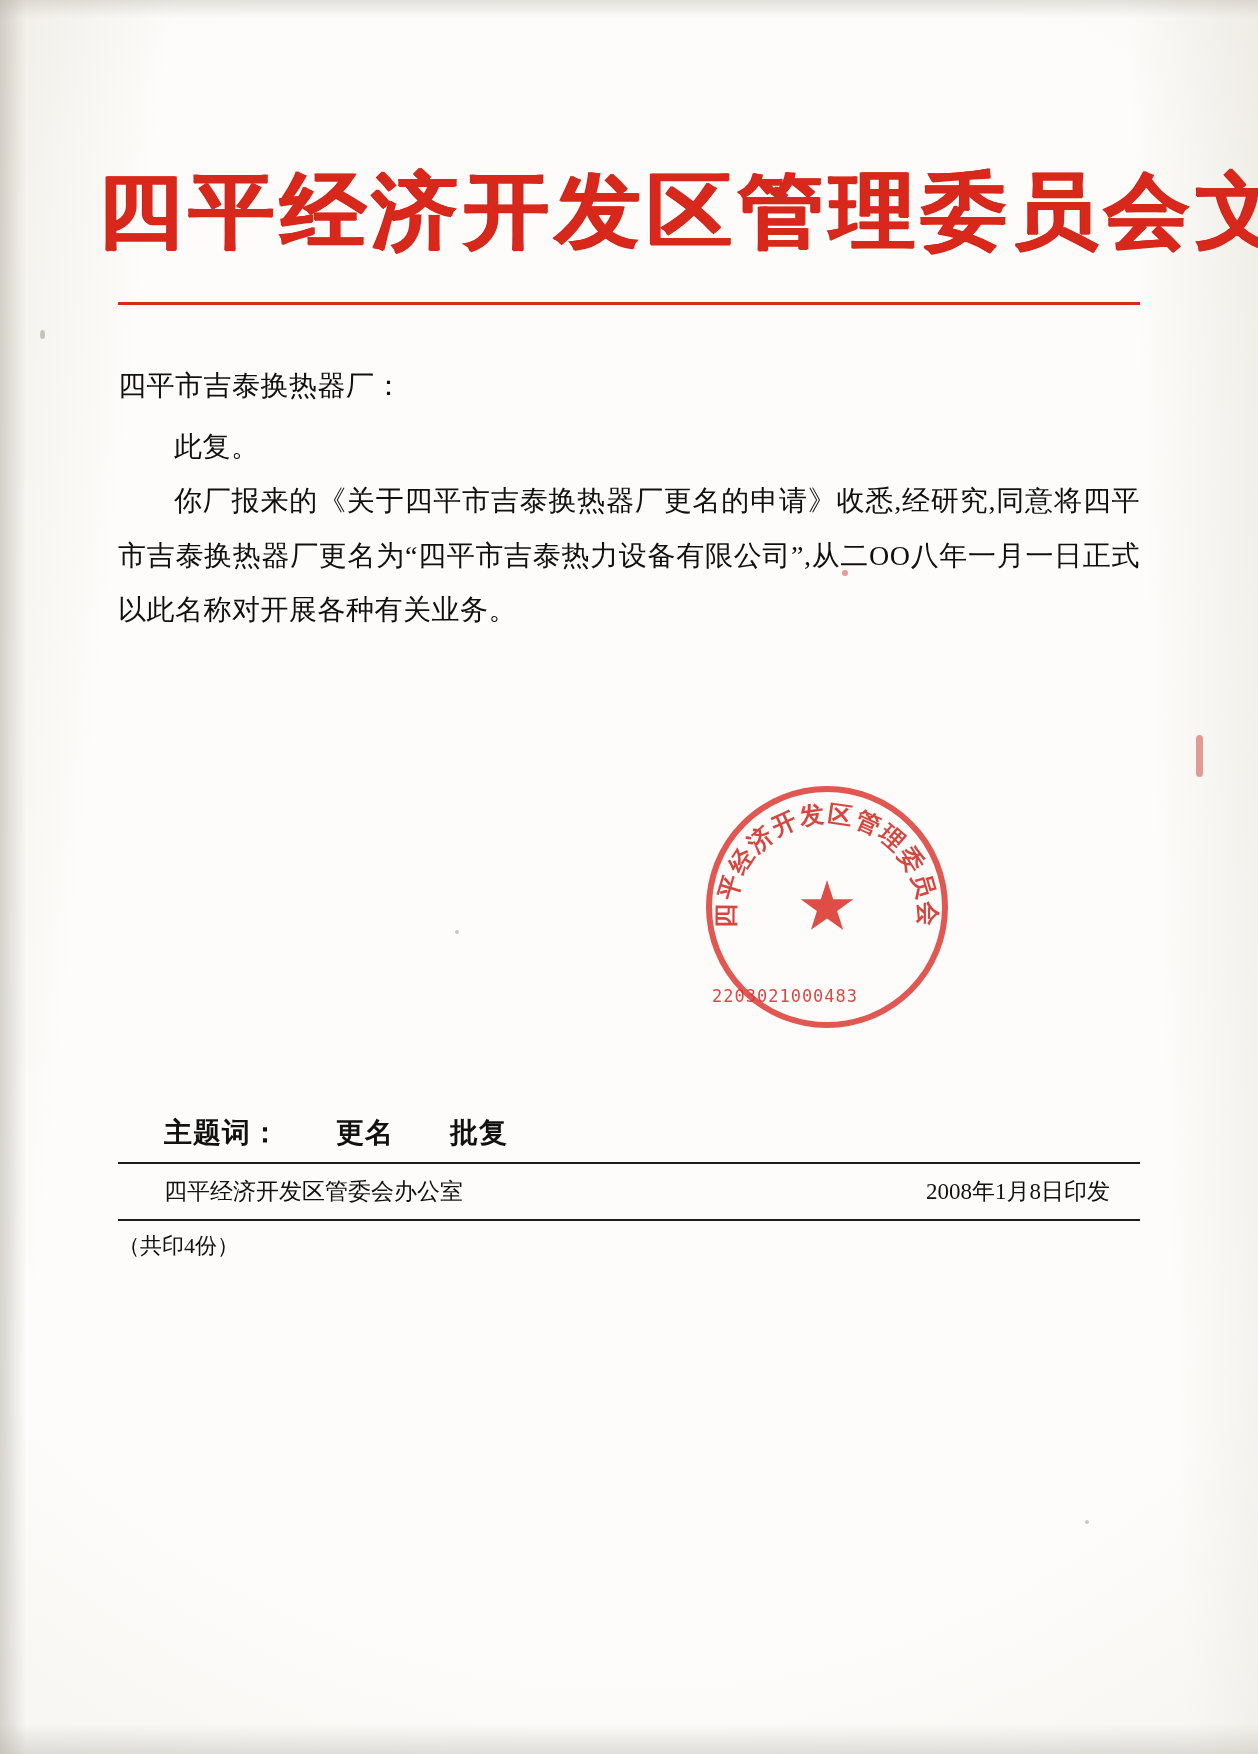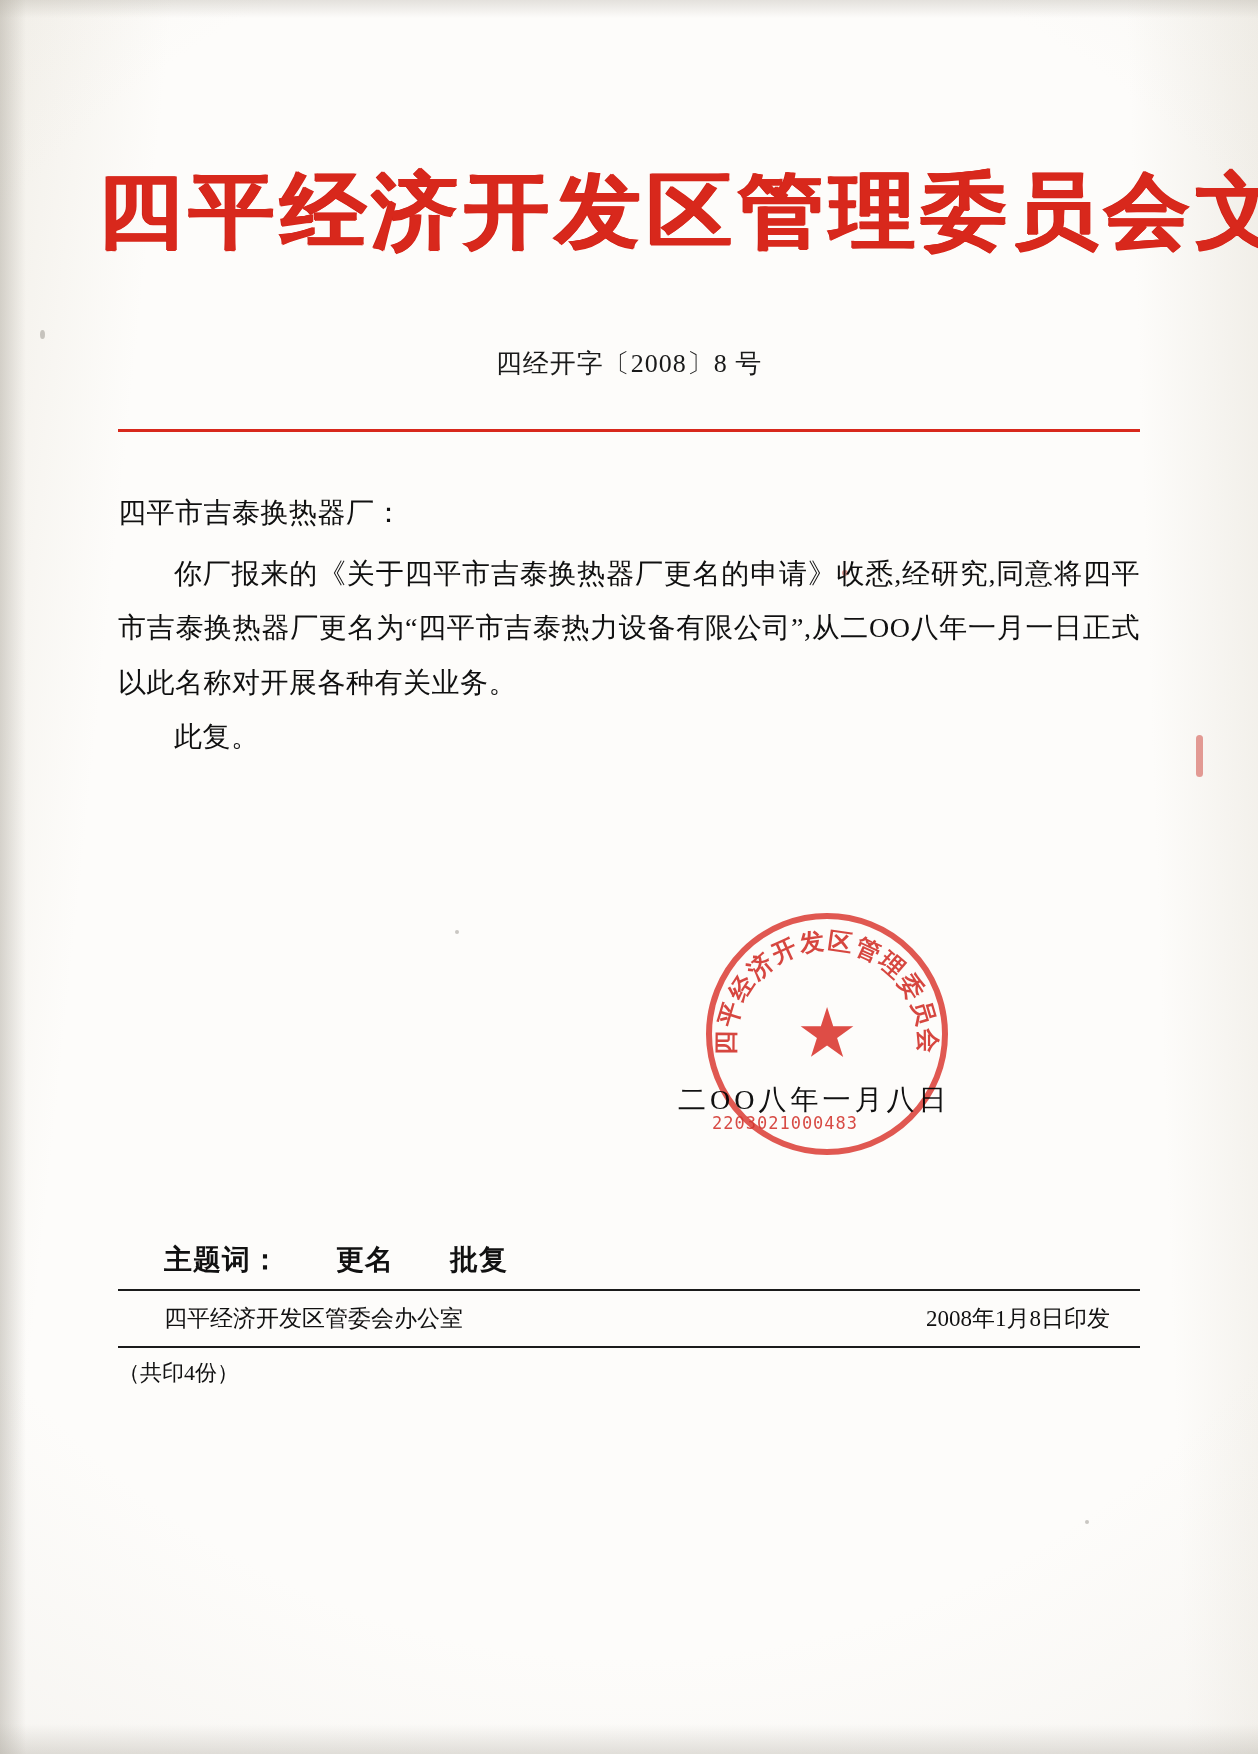--- a/index.html
+++ b/index.html
@@ -243,34 +243,32 @@
   <div class="speck" style="left:40px;top:330px;width:5px;height:9px;"></div>
   <div class="speck" style="left:455px;top:930px;width:4px;height:4px;"></div>
   <div class="speck" style="left:1085px;top:1520px;width:4px;height:4px;"></div>
   <div class="red-mark" style="left:1196px;top:735px;width:7px;height:42px;border-radius:4px;"></div>
   <div class="red-mark" style="left:842px;top:570px;width:6px;height:6px;border-radius:50%;"></div>
 
   <div class="content">
 
     <div class="masthead">四平经济开发区管理委员会文件</div>
 
-    <div class="doc-number">四经开字〔2008〕8 号</div>
 
     <div class="red-rule"></div>
 
 
     <div class="body-block">
       <p class="addressee">四平市吉泰换热器厂：</p>
+      <p class="para">此复。</p>
       <p class="para">你厂报来的《关于四平市吉泰换热器厂更名的申请》收悉,经研究,同意将四平市吉泰换热器厂更名为“四平市吉泰热力设备有限公司”,从二OO八年一月一日正式以此名称对开展各种有关业务。</p>
-      <p class="para">此复。</p>
     </div>
 
     <div class="seal-area">
 
-      <div class="sign-date">二OO八年一月八日</div>
 
       <div class="seal">
         <div class="seal-inner">
           <svg class="seal-arc" viewBox="0 0 218 218">
             <defs>
               <path id="arcpath" d="M 22,130 A 88,88 0 1 1 196,130"></path>
             </defs>
             <text>
               <textPath href="#arcpath" startOffset="50%" text-anchor="middle">四平经济开发区管理委员会</textPath>
             </text>

